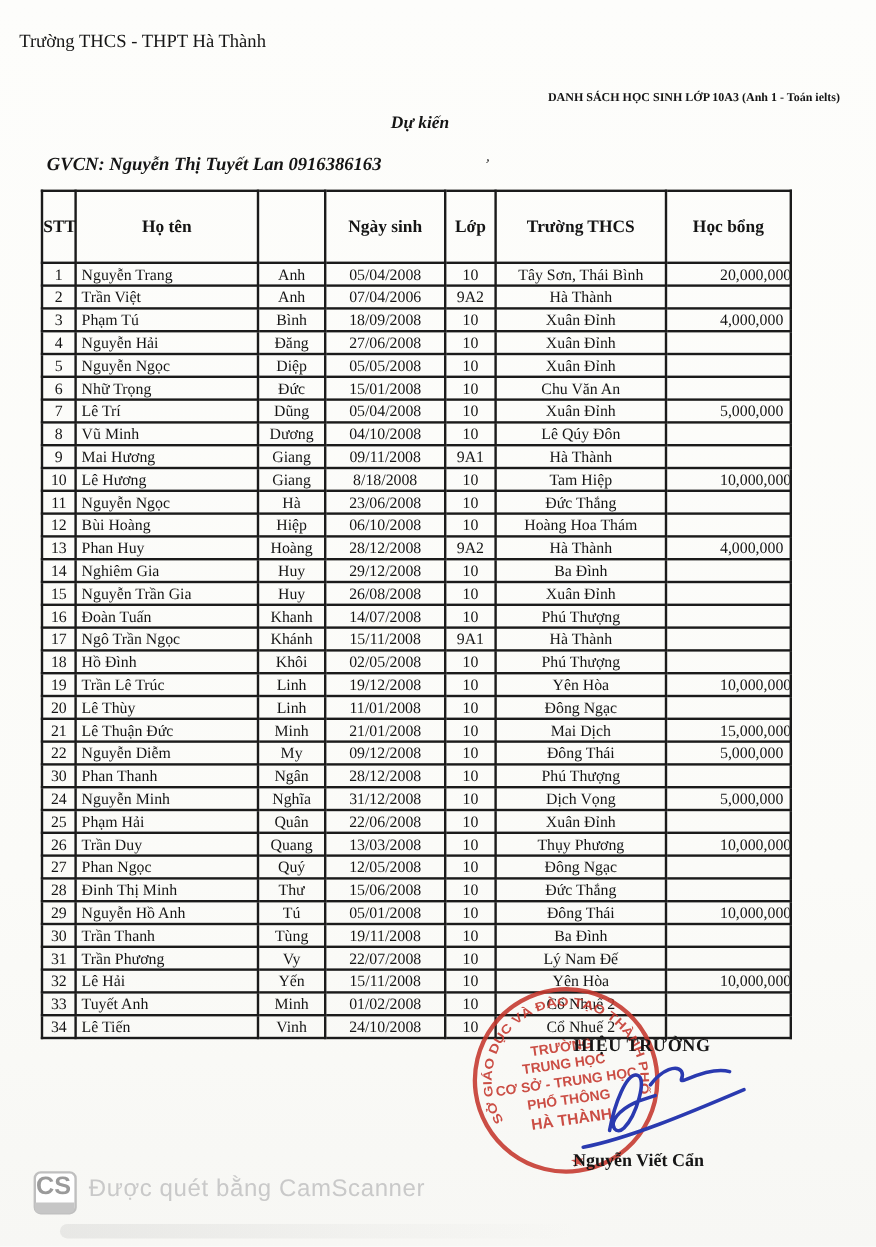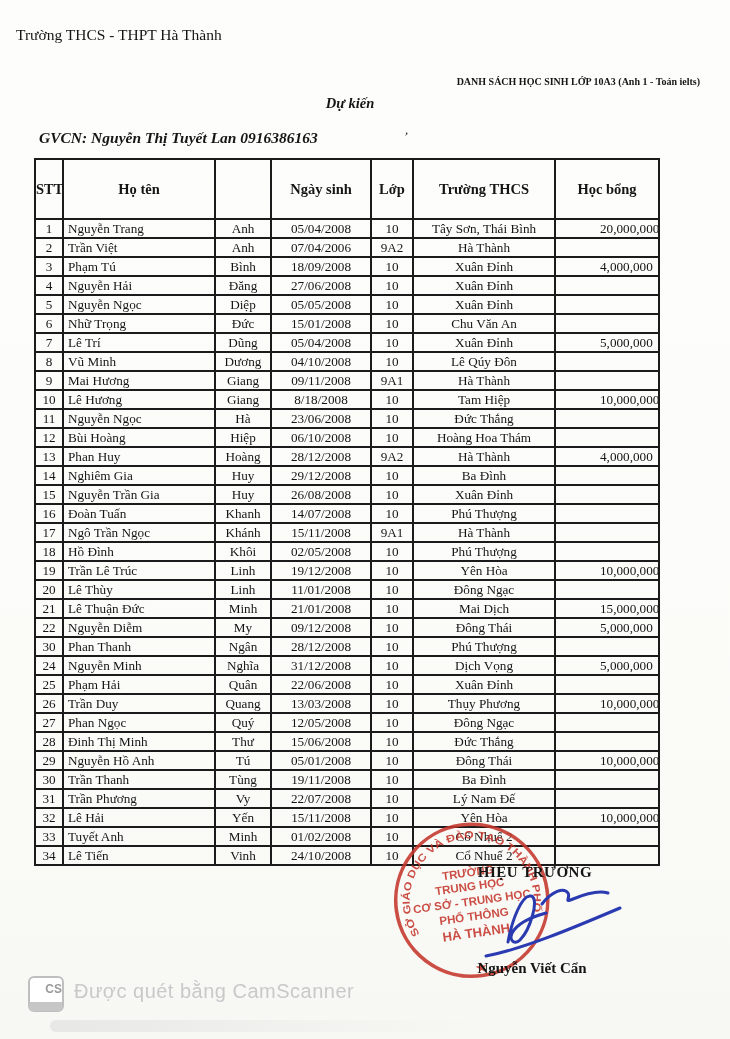--- a/index.html
+++ b/index.html
@@ -22,21 +22,21 @@
   .roster td.col-1 { text-align:left; padding-left:4px;margin-top:48px; }
   .roster td.col-6 { text-align:right; padding-right:6px;padding-left:44px; }
 
   .stamp { position:absolute; left:390px; top:820px; width:168px; height:164px; transform:rotate(-8deg); opacity:.88; z-index:3; }
   .stamp text { font-family:"Liberation Sans", sans-serif; font-weight:bold; }
   .sig-title { position:absolute; left:460px; top:864px; width:150px; text-align:center; font-size:15px; font-weight:bold; letter-spacing:.5px; z-index:5; }
   .signature { position:absolute; left:478px; top:876px; z-index:6; }
   .sig-name { position:absolute; left:457px; top:960px; width:150px; text-align:center; font-size:15px; font-weight:bold; z-index:5; }
 
   .cs-badge { position:absolute; left:28px; top:976px; width:36px; height:36px; border:2.5px solid #bfbfbf; border-radius:6px; background:#fff; }
-  .cs-badge .cs-text { display:block; text-align:right; font-family:"Liberation Sans", sans-serif; font-weight:bold; font-size:12px; line-height:22px; color:#9a9a9a; }
+  .cs-badge .cs-text { display:block; text-align:left; font-family:"Liberation Sans", sans-serif; font-weight:bold; font-size:21px; line-height:22px; color:#9a9a9a; }
   .cs-badge .cs-bar { position:absolute; left:-1px; bottom:-1px; width:33px; height:9px; background:#c6c6c6; border-radius:0 0 4px 4px; }
   .cs-label { position:absolute; left:74px; top:980px; font-family:"Liberation Sans", sans-serif; font-size:20px; color:#c9c9c9; letter-spacing:.5px; }
   .smudge { position:absolute; left:50px; top:1020px; width:430px; height:12px; border-radius:6px;
     background:linear-gradient(90deg, rgba(160,160,160,.18), rgba(180,180,180,.08) 60%, rgba(180,180,180,0)); }
 </style>
 </head>
 <body>
 
 <div class="paper">
 

